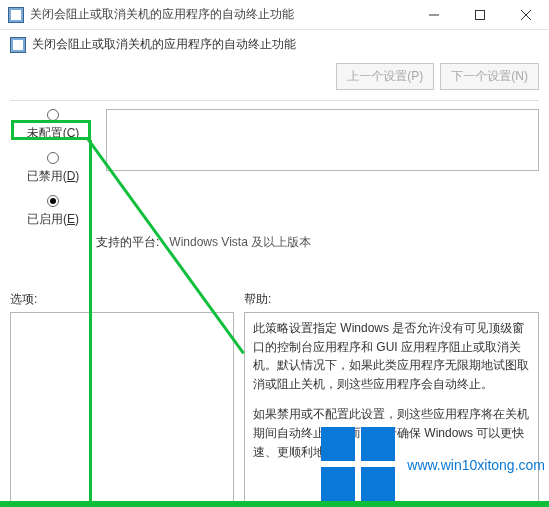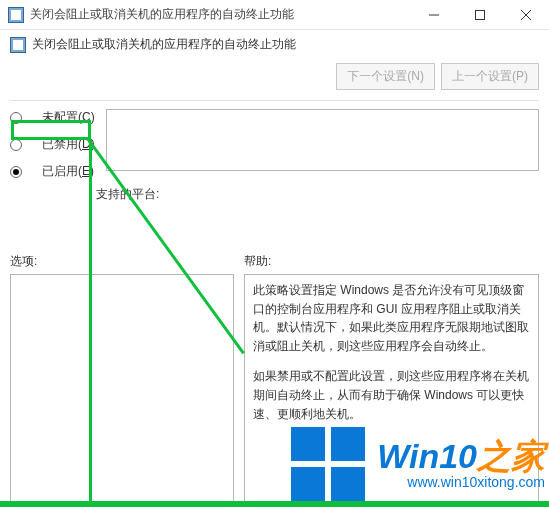--- a/index.html
+++ b/index.html
@@ -66,21 +66,21 @@
     min-width:92px;
     text-align:center;
   }
   .divider { border-top:1px solid #e0e0e0; margin:0 10px; }
   .config-row {
     display:flex;
     padding: 8px 10px 0 10px;
     gap: 10px;
   }
   .radio-col { display:flex; flex-direction:column; gap:10px; width:86px; }
-  .radio-item { display:flex; align-items:center; gap:20px; cursor:pointer; }
+  .radio-item { display:flex; align-items:center; gap:4px; cursor:pointer;flex-direction:column; }
   .radio-outer {
     width:12px; height:12px; border:1px solid #666; border-radius:50%;
     display:flex; align-items:center; justify-content:center;
   }
   .radio-inner { width:6px; height:6px; background:#0a0a0a; border-radius:50%; display:none;}
   .radio-item.selected .radio-inner{ display:block; }
   .underline { text-decoration: underline; }
   .label-col { width:64px; color:#333; padding-top:2px;}
   .textarea-col { flex:1; }
   .comment-box {
@@ -90,21 +90,21 @@
     resize:none;
     font: inherit;
     padding:2px;
   }
   .platform-row {
     display:flex; align-items:center;
     padding: 6px 10px 0 96px;
     gap:10px;
   }
   .platform-val { color:#555; }
-  .mid-labels { display:flex; margin-top:50px; padding:0 10px 4px 10px;}
+  .mid-labels { display:flex; margin-top:40px; padding:0 10px 4px 10px;}
   .mid-labels .opt-lbl { width: 234px; }
   .panes { display:flex; gap:10px; padding:0 10px; }
   .pane {
     border:1px solid #b6b6b6;
     background:#fff;
     height:240px;
     padding:6px 8px;
     overflow:hidden;
     font-size:12px;
     line-height:1.55;
@@ -170,22 +170,22 @@
     </div>
   </div>
 </div>
 
 <div class="header-row">
   <span class="icon"></span>
   <span class="subtitle">关闭会阻止或取消关机的应用程序的自动终止功能</span>
 </div>
 <div class="header-row" style="padding-top:0; justify-content:flex-end;">
   <div class="nav-btns">
+    <button class="nav-btn">上一个设置(P)</button>
     <button class="nav-btn">下一个设置(N)</button>
-    <button class="nav-btn">上一个设置(P)</button>
   </div>
 </div>
 
 <div class="divider"></div>
 
 <div class="config-row">
   <div class="radio-col">
     <div class="radio-item">
       <span class="radio-outer"></span>
       <span><span>未配置</span>(<span class="underline">C</span>)</span>
@@ -201,20 +201,21 @@
       <span><span>已启用</span>(<span class="underline">E</span>)</span>
     </div>
   </div>
   <div class="textarea-col">
     <textarea class="comment-box" value="" style=""></textarea>
   </div>
 </div>
 
 <div class="platform-row">
   <span>支持的平台:</span>
+  <span class="platform-val">Windows Vista 及以上版本</span>
 </div>
 
 <div class="mid-labels">
   <span class="opt-lbl">选项:</span>
   <span>帮助:</span>
 </div>
 
 <div class="panes">
   <div class="pane left"></div>
   <div class="pane right">
@@ -229,16 +230,15 @@
 <div class="cutline"></div>
 
 <div class="watermark">
   <div class="logo">
     <div class="sq tl"></div>
       <div class="sq tr"></div>
       <div class="sq bl"></div>
       <div class="sq br"></div>
   </div>
   <div class="txt">
-    <div class="big"><span>Win10</span><span class="hi">之家</span></div>
     <div class="url">www.win10xitong.com</div>
   </div>
 </div>
 
 </body></html>

